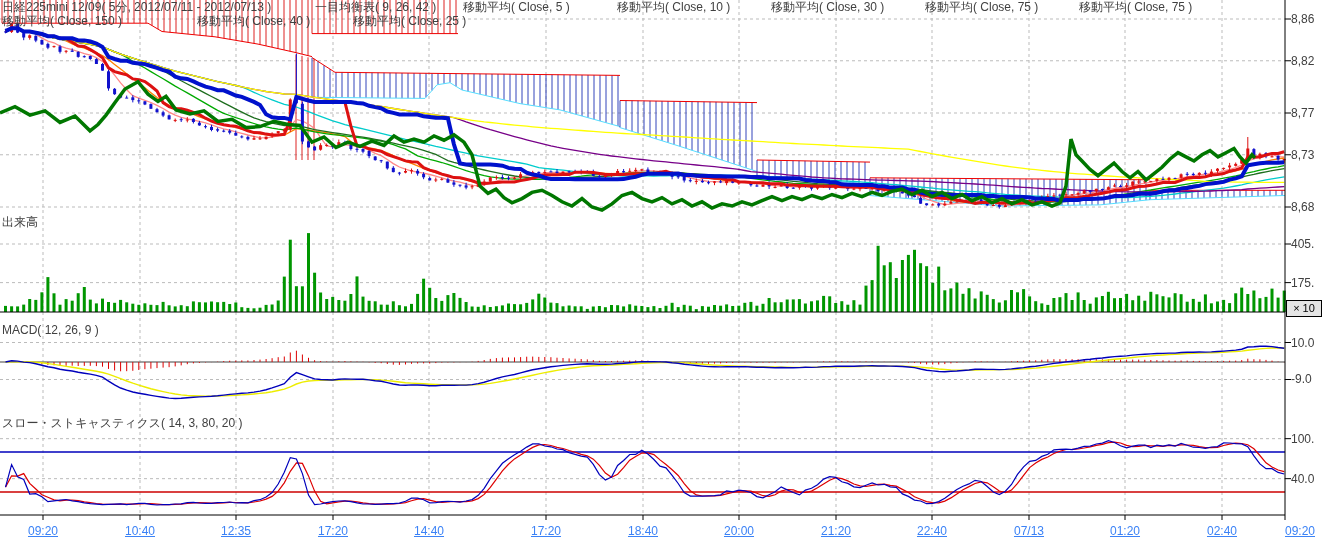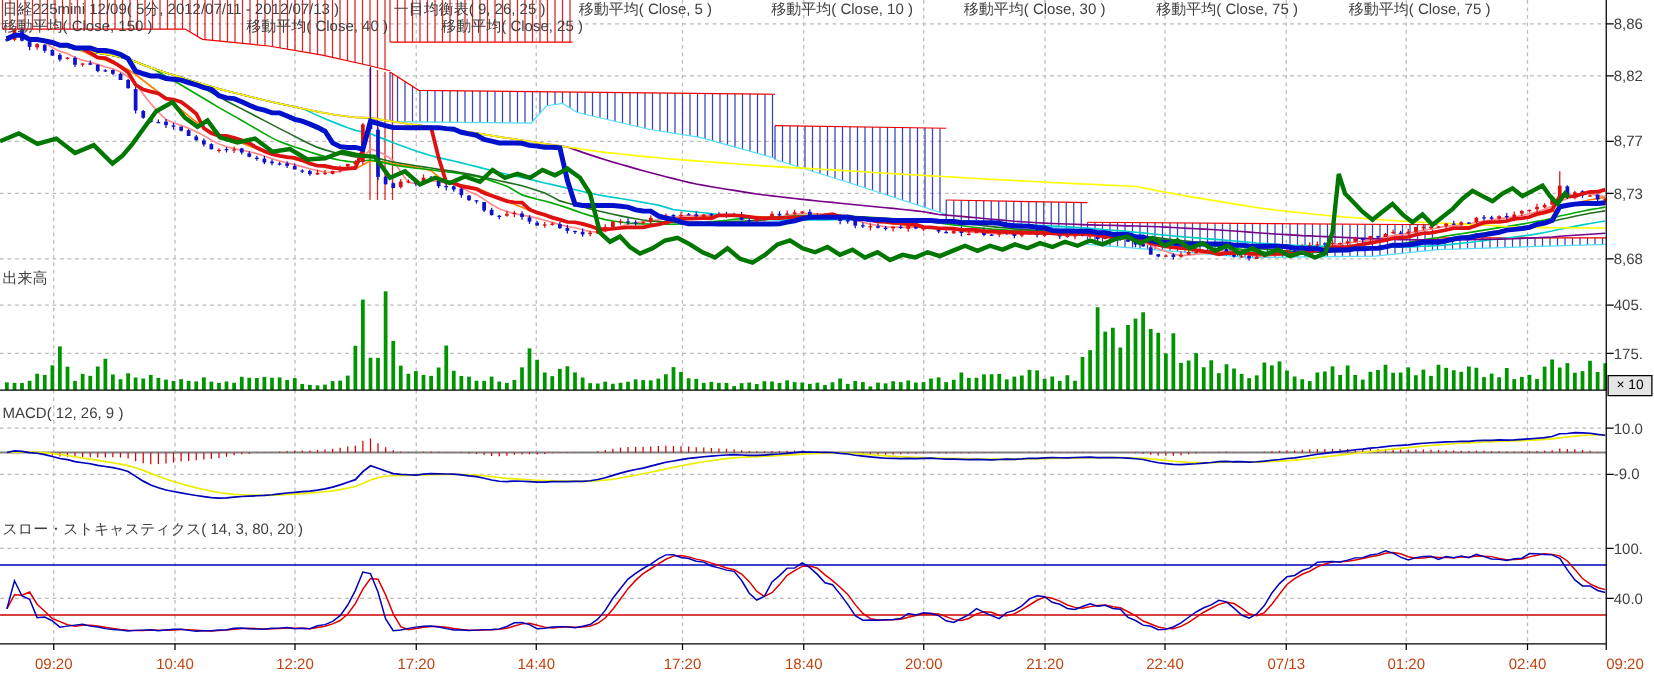--- a/index.html
+++ b/index.html
@@ -1,20 +1,20 @@
 <!DOCTYPE html>
 <html><head>
 <meta charset="utf-8">
 <style>
   html,body{margin:0;padding:0;background:#fff;}
   #stage{position:relative;width:1323px;height:549px;background:#fff;overflow:hidden;
          font-family:"Liberation Sans","DejaVu Sans",sans-serif;}
   #chart-svg-holder{position:absolute;left:0;top:0;width:1323px;height:549px;}
   .lbl{position:absolute;font-size:12px;color:#404040;white-space:nowrap;line-height:13px;}
-  .tlabel{position:absolute;font-size:12px;color:#c2410c;white-space:nowrap;transform:translateX(-50%);}
+  .tlabel{position:absolute;font-size:12px;color:#3b82f6;white-space:nowrap;transform:translateX(-50%);text-decoration:underline;}
   #vol-mult-box{position:absolute;left:1286px;top:300px;width:34px;height:15px;border:1px solid #000;
                 background:#e5e5e5;font-size:11px;line-height:15px;text-align:center;}
 </style>
 </head>
 <body>
 
 <div id="stage">
   <div id="chart-svg-holder"><svg width="1323" height="549" viewBox="0 0 1323 549">
         <line x1="43" y1="0" x2="43" y2="515" stroke="#bbbbbb" stroke-width="1" stroke-dasharray="3,3"></line>
         <line x1="140" y1="0" x2="140" y2="515" stroke="#bbbbbb" stroke-width="1" stroke-dasharray="3,3"></line>
@@ -1186,21 +1186,21 @@
         <line x1="739" y1="515" x2="739" y2="520" stroke="#000000" stroke-width="1"></line>
         <line x1="836" y1="515" x2="836" y2="520" stroke="#000000" stroke-width="1"></line>
         <line x1="932" y1="515" x2="932" y2="520" stroke="#000000" stroke-width="1"></line>
         <line x1="1029" y1="515" x2="1029" y2="520" stroke="#000000" stroke-width="1"></line>
         <line x1="1125" y1="515" x2="1125" y2="520" stroke="#000000" stroke-width="1"></line>
         <line x1="1222" y1="515" x2="1222" y2="520" stroke="#000000" stroke-width="1"></line>
         <line x1="1285" y1="515" x2="1285" y2="520" stroke="#000000" stroke-width="1"></line>
       </svg></div>
   <div id="text-layer">
       <div class="lbl" style="left: 2px; top: 1px;">日経225mini 12/09( 5分, 2012/07/11 - 2012/07/13 )</div>
-      <div class="lbl" style="left: 315px; top: 1px;">一目均衡表( 9, 26, 25 )</div>
+      <div class="lbl" style="left: 315px; top: 1px;">一目均衡表( 9, 26, 42 )</div>
       <div class="lbl" style="left: 463px; top: 1px;">移動平均( Close, 5 )</div>
       <div class="lbl" style="left: 617px; top: 1px;">移動平均( Close, 10 )</div>
       <div class="lbl" style="left: 771px; top: 1px;">移動平均( Close, 30 )</div>
       <div class="lbl" style="left: 925px; top: 1px;">移動平均( Close, 75 )</div>
       <div class="lbl" style="left: 1079px; top: 1px;">移動平均( Close, 75 )</div>
       <div class="lbl" style="left: 2px; top: 15px;">移動平均( Close, 150 )</div>
       <div class="lbl" style="left: 197px; top: 15px;">移動平均( Close, 40 )</div>
       <div class="lbl" style="left: 353px; top: 15px;">移動平均( Close, 25 )</div>
       <div class="lbl" style="left: 2px; top: 216px;">出来高</div>
       <div class="lbl" style="left: 2px; top: 324px;">MACD( 12, 26, 9 )</div>
@@ -1211,21 +1211,21 @@
       <div class="lbl" style="left: 1291px; top: 148.778px;">8,73</div>
       <div class="lbl" style="left: 1291px; top: 201px;">8,68</div>
       <div class="lbl" style="left: 1291px; top: 238px;">405.</div>
       <div class="lbl" style="left: 1291px; top: 276.617px;">175.</div>
       <div class="lbl" style="left: 1291px; top: 336.5px;">10.0</div>
       <div class="lbl" style="left: 1291px; top: 373px;">-9.0</div>
       <div class="lbl" style="left: 1291px; top: 432.667px;">100.</div>
       <div class="lbl" style="left: 1291px; top: 472.667px;">40.0</div>
       <div class="tlabel" style="left: 43px; top: 524px;">09:20</div>
       <div class="tlabel" style="left: 140px; top: 524px;">10:40</div>
-      <div class="tlabel" style="left: 236px; top: 524px;">12:20</div>
+      <div class="tlabel" style="left: 236px; top: 524px;">12:35</div>
       <div class="tlabel" style="left: 333px; top: 524px;">17:20</div>
       <div class="tlabel" style="left: 429px; top: 524px;">14:40</div>
       <div class="tlabel" style="left: 546px; top: 524px;">17:20</div>
       <div class="tlabel" style="left: 643px; top: 524px;">18:40</div>
       <div class="tlabel" style="left: 739px; top: 524px;">20:00</div>
       <div class="tlabel" style="left: 836px; top: 524px;">21:20</div>
       <div class="tlabel" style="left: 932px; top: 524px;">22:40</div>
       <div class="tlabel" style="left: 1029px; top: 524px;">07/13</div>
       <div class="tlabel" style="left: 1125px; top: 524px;">01:20</div>
       <div class="tlabel" style="left: 1222px; top: 524px;">02:40</div>

